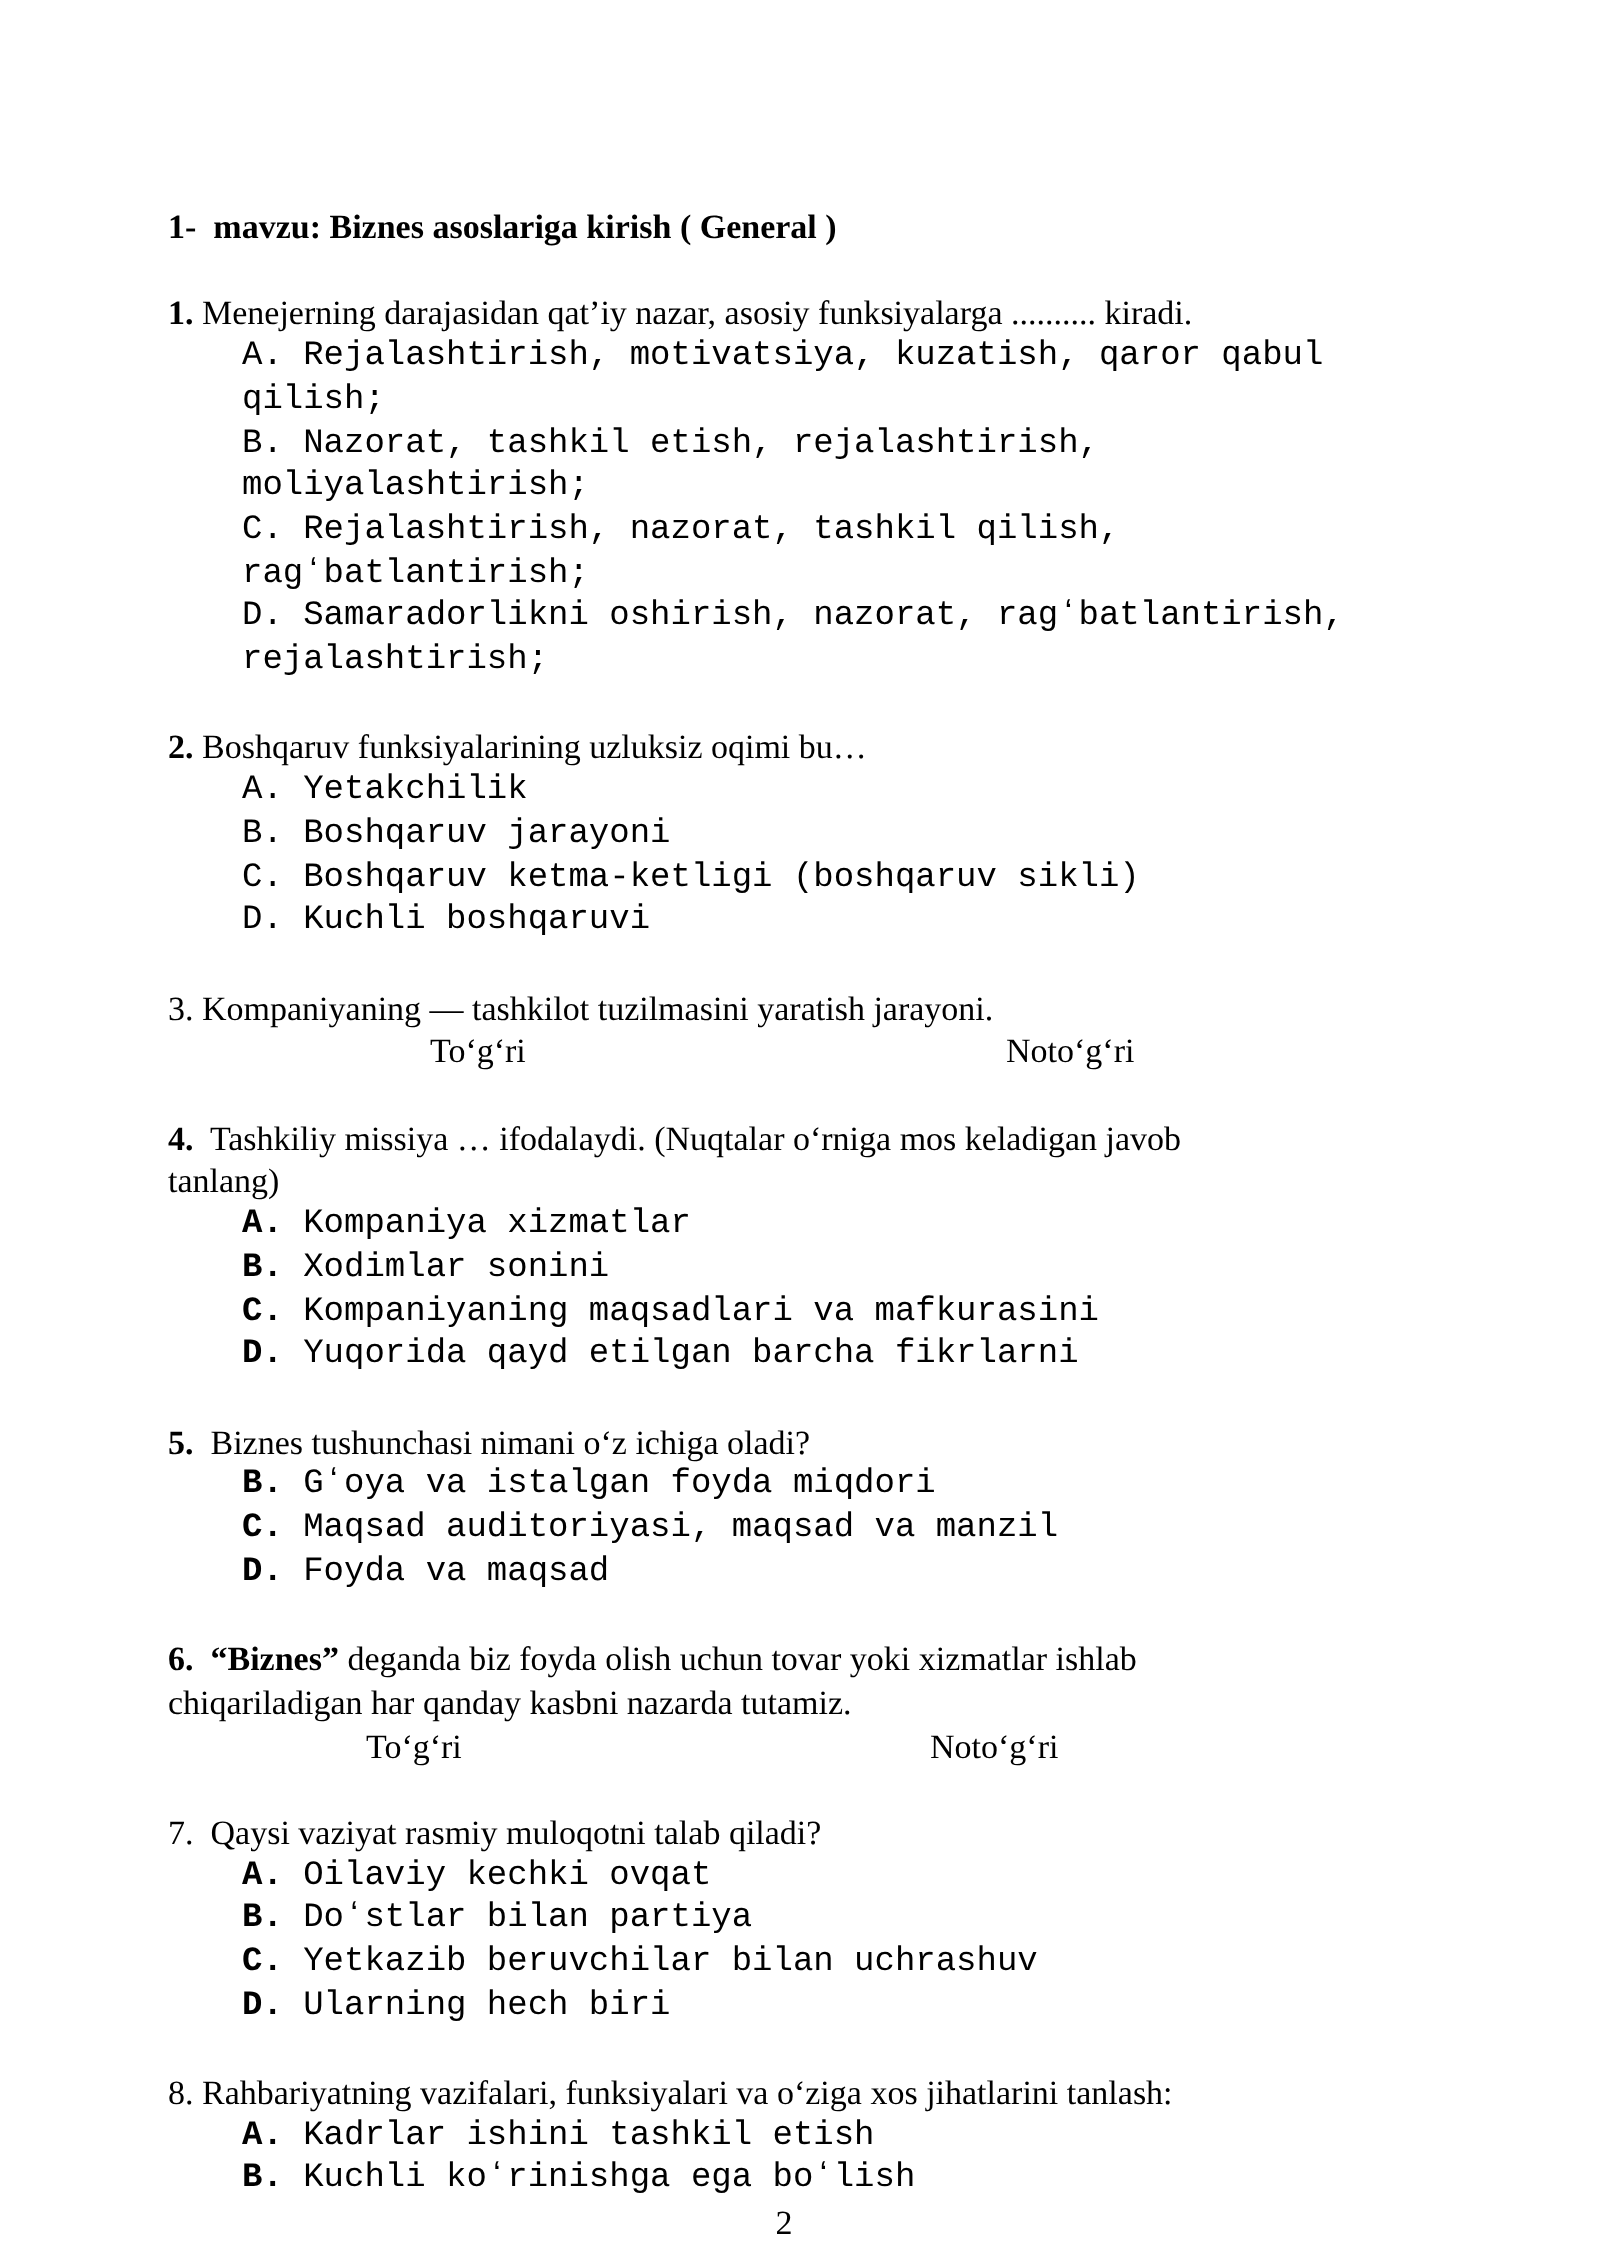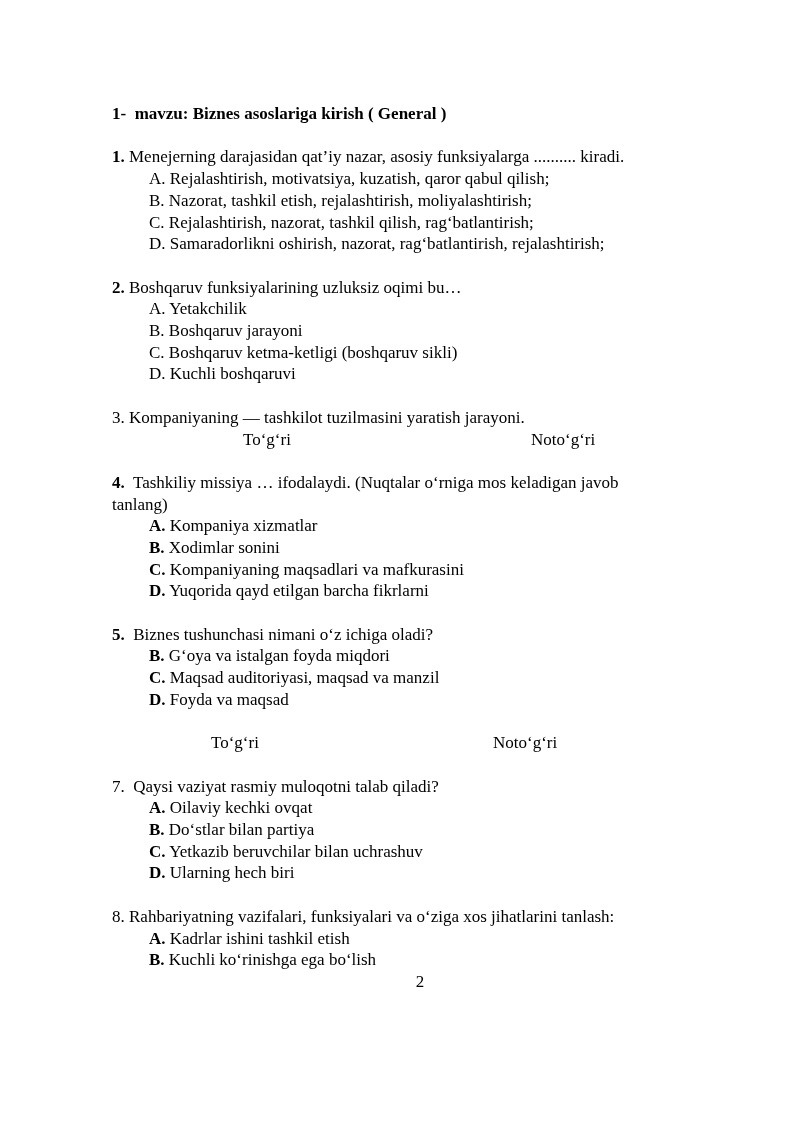--- a/index.html
+++ b/index.html
@@ -8,30 +8,30 @@
     background: #ffffff;
     color: #000000;
     font-family: "Liberation Serif", "DejaVu Serif", serif;
     font-size: 17px;
     line-height: 21.7px;
     position: relative;
     overflow: hidden;
   }
   .content {
     position: absolute;
-    left: 112px;
+    left: 84px;
     top: 103px;
     width: 616px;
   }
   .title { font-weight: bold; white-space: pre-wrap; }
   .spacer { height: 21.7px; }
   .q-line { white-space: pre-wrap; }
   .qn { font-weight: bold; }
   .qn-reg { font-weight: normal; }
-  .options { padding-left: 37px; }
+  .options { padding-left: 37px; font-family: Liberation Mono, monospace; }
   .bold-opts .ol { font-weight: bold; }
   .tf-row { position: relative; height: 21.7px; text-align: center; }
   .tf-row span { position: absolute; top: 0; white-space: nowrap; }
   .tf3 .tf-true  { left: 131px; }
   .tf3 .tf-false { left: 419px; }
   .tf6 .tf-true  { left: 99px; }
   .tf6 .tf-false { left: 381px; }
   .page-num { text-align: center; }
 </style>
 </head>
@@ -88,20 +88,21 @@
     <p class="q-line"><b class="qn">5.</b><span>  Biznes tushunchasi nimani oʻz ichiga oladi?</span></p>
     <div class="options bold-opts">
       <div><span class="ol">B.</span><span> Gʻoya va istalgan foyda miqdori</span></div>
       <div><span class="ol">C.</span><span> Maqsad auditoriyasi, maqsad va manzil</span></div>
       <div><span class="ol">D.</span><span> Foyda va maqsad</span></div>
     </div>
   </div>
   <div class="spacer"></div>
 
   <div>
+    <p class="q-line"><b class="qn">6.</b><span>  </span><b class="qn">“Biznes”</b><span> deganda biz foyda olish uchun tovar yoki xizmatlar ishlab</span><br><span>chiqariladigan har qanday kasbni nazarda tutamiz.</span></p>
     <div class="tf-row tf6">
       <span class="tf-true">Toʻgʻri</span>
       <span class="tf-false">Notoʻgʻri</span>
     </div>
   </div>
   <div class="spacer"></div>
 
   <div>
     <p class="q-line"><span class="qn-reg">7.</span><span>  Qaysi vaziyat rasmiy muloqotni talab qiladi?</span></p>
     <div class="options bold-opts">

